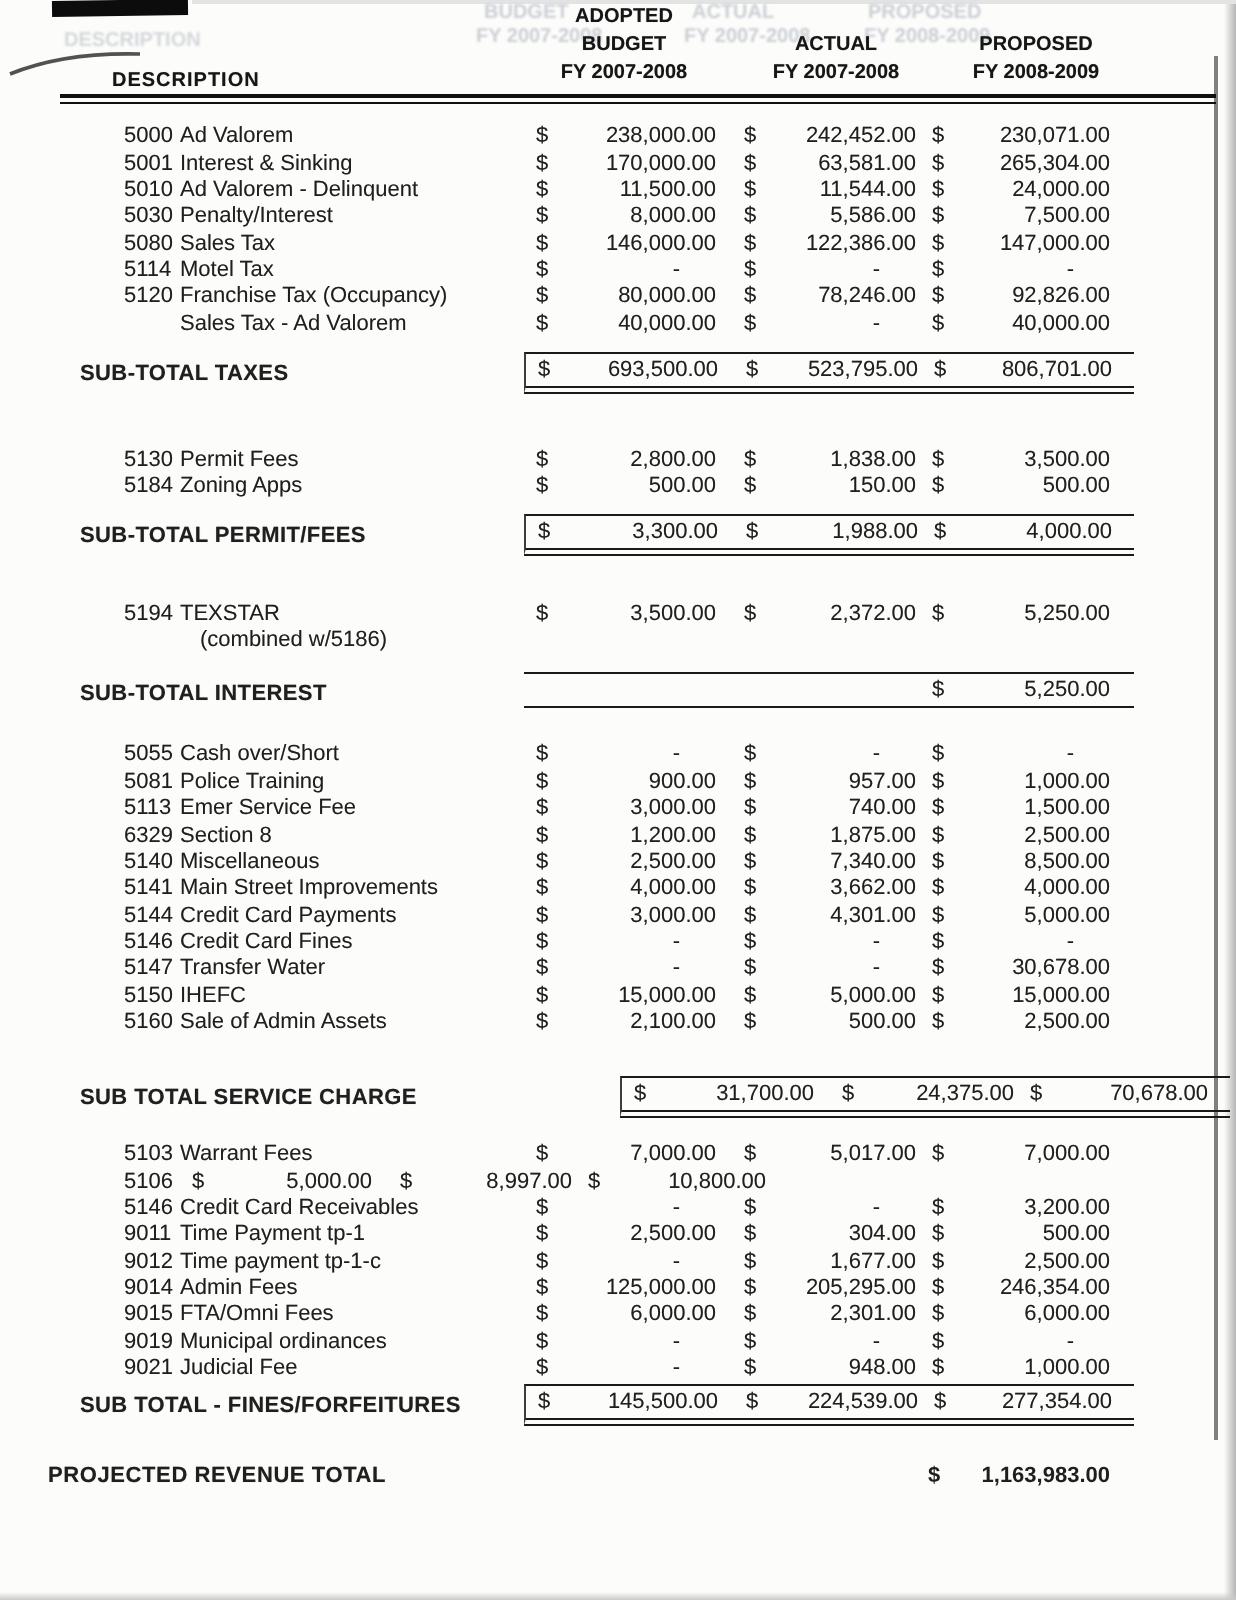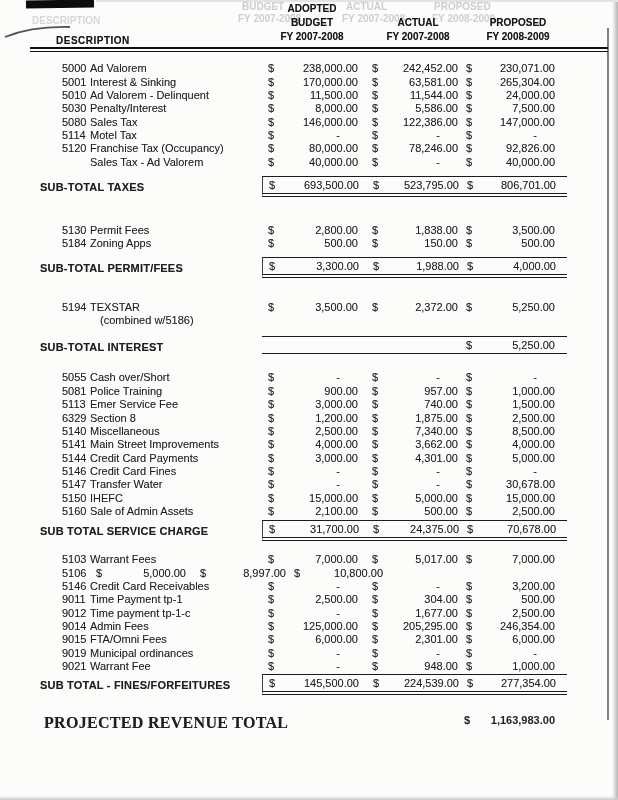--- a/index.html
+++ b/index.html
@@ -66,27 +66,27 @@
   .sub-interest .sbox{border-bottom:1.6px solid #1a1a1a;border-left:none;}
 
   
   .rows-taxes{margin-top:62px;}
   .sub-taxes{margin-top:7px;}
   .rows-permits{margin-top:27px;}
   .sub-permits{margin-top:7px;}
   .rows-interest{margin-top:22px;}
   .sub-interest{margin-top:9px;}
   .rows-service{margin-top:17px;}
-  .sub-service{margin-top:2px;}
+  .sub-service{margin-top:20px;padding-left:48px;}
   .rows-fines{margin-top:12px;}
   .sub-fines{margin-top:1px;}
 
   
   .trow{position:relative;height:15px;margin-top:19px;}
-  .tlabel{position:absolute;left:44px;top:0;font-weight:700;font-size:16px;letter-spacing:.3px;white-space:nowrap;text-shadow:0 0 .4px rgba(0,0,0,.4);font-family:Liberation Serif, serif;}
+  .tlabel{position:absolute;left:24px;top:0;font-weight:700;font-size:11px;letter-spacing:.3px;white-space:nowrap;text-shadow:0 0 .4px rgba(0,0,0,.4);}
   .tcur{position:absolute;left:464px;top:0;font-weight:700;font-size:11px;}
   .tval{position:absolute;left:478px;top:0;width:77px;text-align:right;font-weight:700;font-size:11px;}
 </style>
 </head>
 <body>
 
 <div class="page">
 
   <div class="scan-bar"></div>
   <div class="pen-mark">
@@ -494,21 +494,21 @@
     <span class="cur c1">$</span>
     <span class="val v1 dash">-</span>
     <span class="cur c2">$</span>
     <span class="val v2 dash">-</span>
     <span class="cur c3">$</span>
     <span class="val v3 dash">-</span>
   </div>
 
   <div class="row">
     <span class="code">9021</span>
-    <span class="lbl">Warrant Fee</span>
+    <span class="lbl">Judicial Fee</span>
     <span class="cur c1">$</span>
     <span class="val v1 dash">-</span>
     <span class="cur c2">$</span>
     <span class="val v2">948.00</span>
     <span class="cur c3">$</span>
     <span class="val v3">1,000.00</span>
   </div>
 </div>
   <div class="srow sub-fines">
     <span class="slabel">SUB TOTAL - FINES/FORFEITURES</span>

